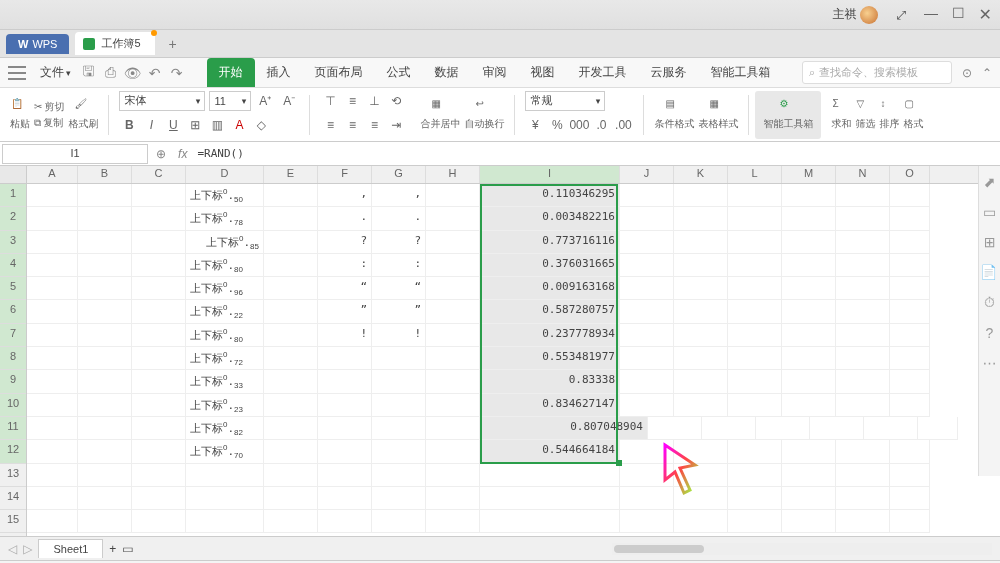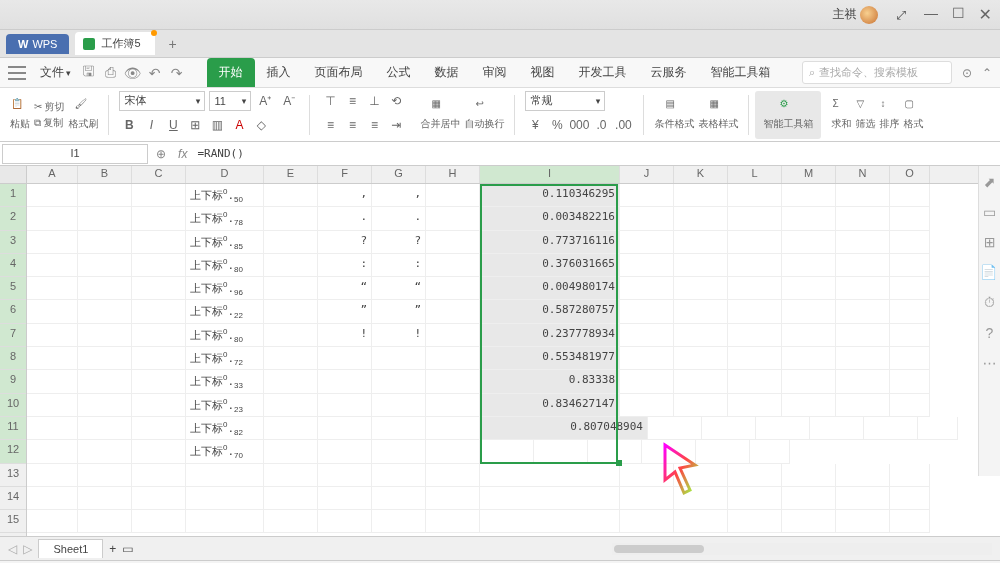--- a/index.html
+++ b/index.html
@@ -344,21 +344,21 @@
           <div class="cell" style="width: 54px;"></div>
           <div class="cell" style="width: 54px;"></div>
           <div class="cell" style="width: 54px;"></div>
           <div class="cell" style="width: 54px;"></div>
           <div class="cell" style="width: 40px;"></div>
         </div>
         <div class="row">
           <div class="cell" style="width: 51px;"></div>
           <div class="cell" style="width: 54px;"></div>
           <div class="cell" style="width: 54px;"></div>
-          <div class="cell" style="width: 78px;">上下标<sup>0</sup>.<sub>85</sub></div>
+          <div class="cell" style="width: 78px; text-align: right;">上下标<sup>0</sup>.<sub>85</sub></div>
           <div class="cell" style="width: 54px;"></div>
           <div class="cell num" style="width: 54px;">?</div>
           <div class="cell num" style="width: 54px;">?</div>
           <div class="cell" style="width: 54px;"></div>
           <div class="cell num" style="width: 140px; background: rgb(232, 232, 232);">0.773716116</div>
           <div class="cell" style="width: 54px;"></div>
           <div class="cell" style="width: 54px;"></div>
           <div class="cell" style="width: 54px;"></div>
           <div class="cell" style="width: 54px;"></div>
           <div class="cell" style="width: 54px;"></div>
@@ -383,21 +383,21 @@
         </div>
         <div class="row">
           <div class="cell" style="width: 51px;"></div>
           <div class="cell" style="width: 54px;"></div>
           <div class="cell" style="width: 54px;"></div>
           <div class="cell" style="width: 78px;">上下标<sup>0</sup>.<sub>96</sub></div>
           <div class="cell" style="width: 54px;"></div>
           <div class="cell num" style="width: 54px;">“</div>
           <div class="cell num" style="width: 54px;">“</div>
           <div class="cell" style="width: 54px;"></div>
-          <div class="cell num" style="width: 140px; background: rgb(232, 232, 232);">0.004980174</div>
+          <div class="cell num" style="width: 140px; background: rgb(232, 232, 232);">0.009163168</div>
           <div class="cell" style="width: 54px;"></div>
           <div class="cell" style="width: 54px;"></div>
           <div class="cell" style="width: 54px;"></div>
           <div class="cell" style="width: 54px;"></div>
           <div class="cell" style="width: 54px;"></div>
           <div class="cell" style="width: 40px;"></div>
         </div>
         <div class="row">
           <div class="cell" style="width: 51px;"></div>
           <div class="cell" style="width: 54px;"></div>
@@ -502,20 +502,21 @@
         </div>
         <div class="row">
           <div class="cell" style="width: 51px;"></div>
           <div class="cell" style="width: 54px;"></div>
           <div class="cell" style="width: 54px;"></div>
           <div class="cell" style="width: 78px;">上下标<sup>0</sup>.<sub>70</sub></div>
           <div class="cell" style="width: 54px;"></div>
           <div class="cell" style="width: 54px;"></div>
           <div class="cell" style="width: 54px;"></div>
           <div class="cell" style="width: 54px;"></div>
+          <div class="cell num" style="width: 140px; background: rgb(232, 232, 232);">0.544664184</div>
           <div class="cell" style="width: 54px;"></div>
           <div class="cell" style="width: 54px;"></div>
           <div class="cell" style="width: 54px;"></div>
           <div class="cell" style="width: 54px;"></div>
           <div class="cell" style="width: 54px;"></div>
           <div class="cell" style="width: 40px;"></div>
         </div>
         <div class="row">
           <div class="cell" style="width: 51px;"></div>
           <div class="cell" style="width: 54px;"></div>

